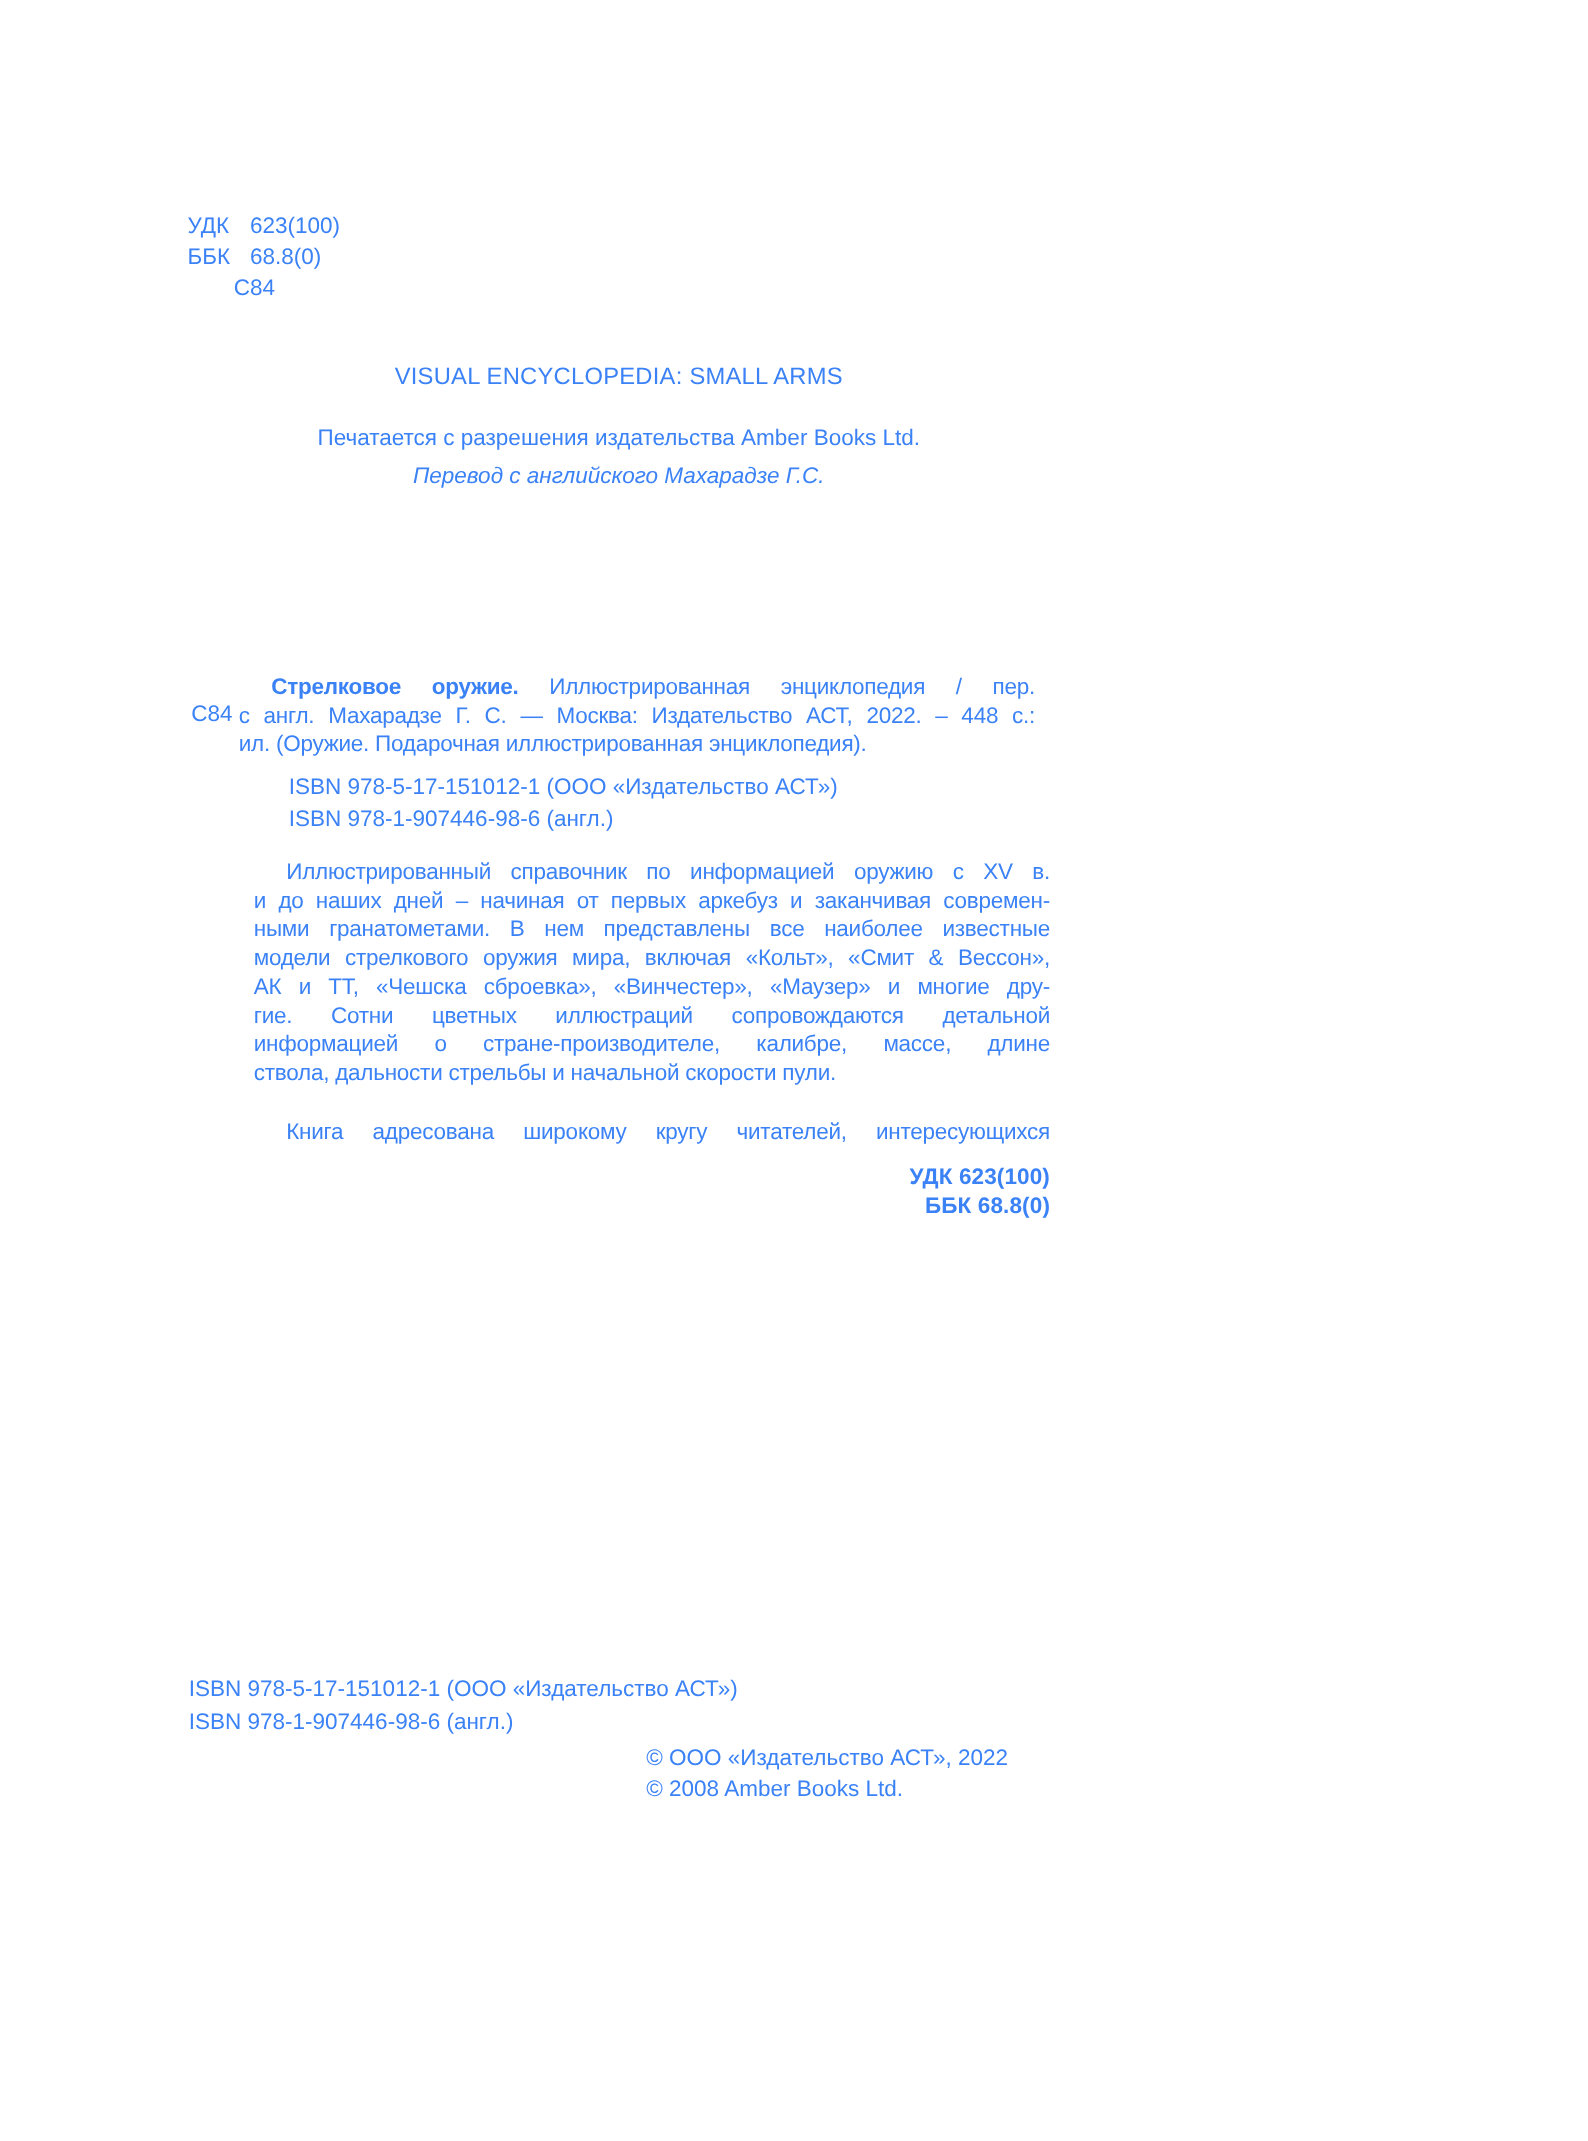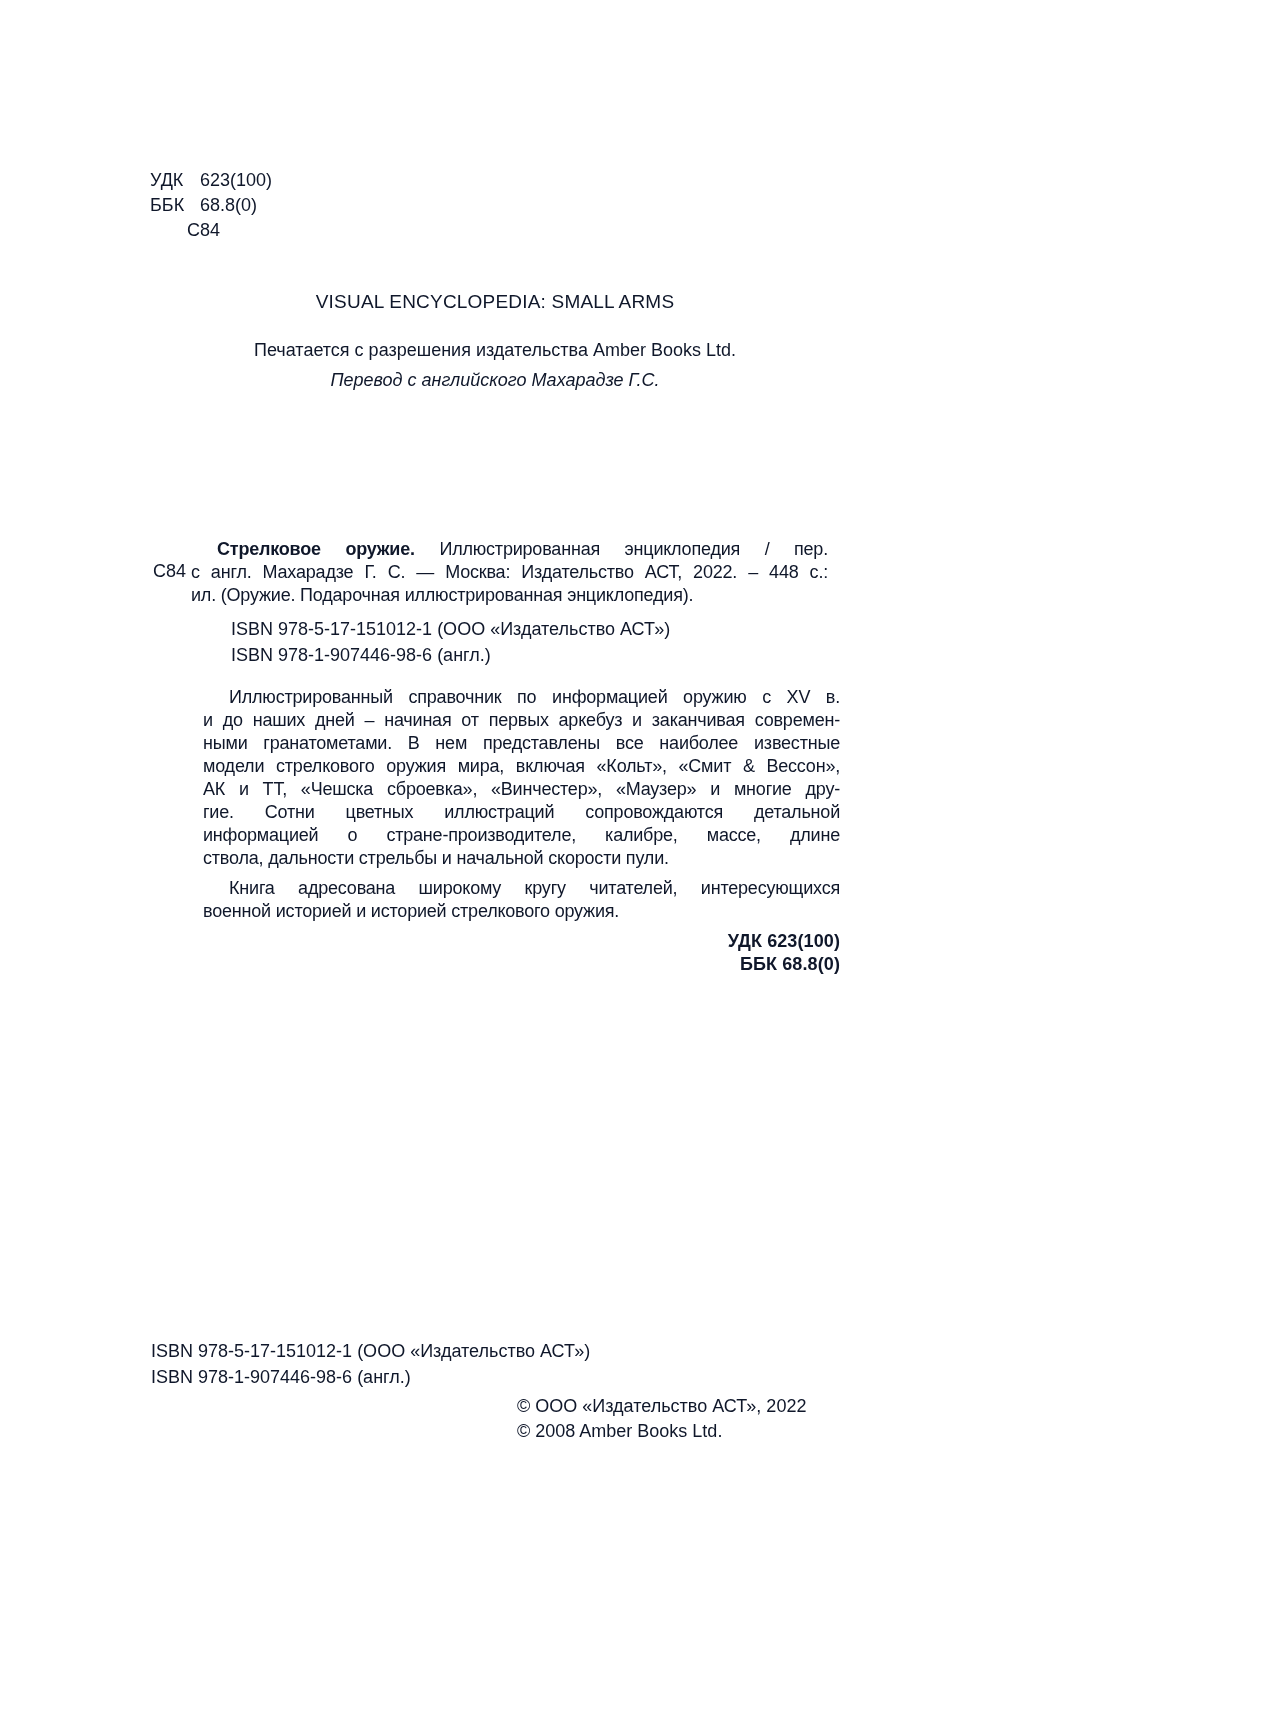--- a/index.html
+++ b/index.html
@@ -5,21 +5,21 @@
   html, body {
     margin: 0;
     padding: 0;
     background: #ffffff;
   }
   .page {
     position: relative;
     width: 1270px;
     height: 1713px;
     background: #ffffff;
-    color: #0f172a;
+    color: #3b82f6;
     font-family: "Liberation Sans", sans-serif;
     font-size: 18px;
     overflow: hidden;
   }
 
   
   .udk-top {
     position: absolute;
     left: 150px;
     top: 168px;
@@ -94,21 +94,21 @@
   
   .annotation {
     position: absolute;
     left: 203px;
     top: 686px;
     width: 637px;
     line-height: 23px;
     letter-spacing: -0.2px;
   }
   .annotation .para2 {
-    margin-top: 7px;
+    margin-top: 24px;
   }
 
   
   .udk-bottom {
     position: absolute;
     left: 203px;
     top: 930px;
     width: 637px;
     text-align: right;
     font-weight: bold;
@@ -171,21 +171,20 @@
       <div class="jline">и до наших дней – начиная от первых аркебуз и заканчивая современ-</div>
       <div class="jline">ными гранатометами. В нем представлены все наиболее известные</div>
       <div class="jline">модели стрелкового оружия мира, включая «Кольт», «Смит &amp; Вессон»,</div>
       <div class="jline">АК и ТТ, «Чешска сброевка», «Винчестер», «Маузер» и многие дру-</div>
       <div class="jline">гие. Сотни цветных иллюстраций сопровождаются детальной</div>
       <div class="jline">информацией о стране-производителе, калибре, массе, длине</div>
       <div>ствола, дальности стрельбы и начальной скорости пули.</div>
     </div>
     <div class="para2">
       <div class="jline indent">Книга адресована широкому кругу читателей, интересующихся</div>
-      <div>военной историей и историей стрелкового оружия.</div>
     </div>
   </div>
 
   <div class="udk-bottom">
     <div>УДК 623(100)</div>
     <div>ББК 68.8(0)</div>
   </div>
 
   <div class="footer-isbn">
     <div>ISBN 978-5-17-151012-1 (ООО «Издательство АСТ»)</div>

